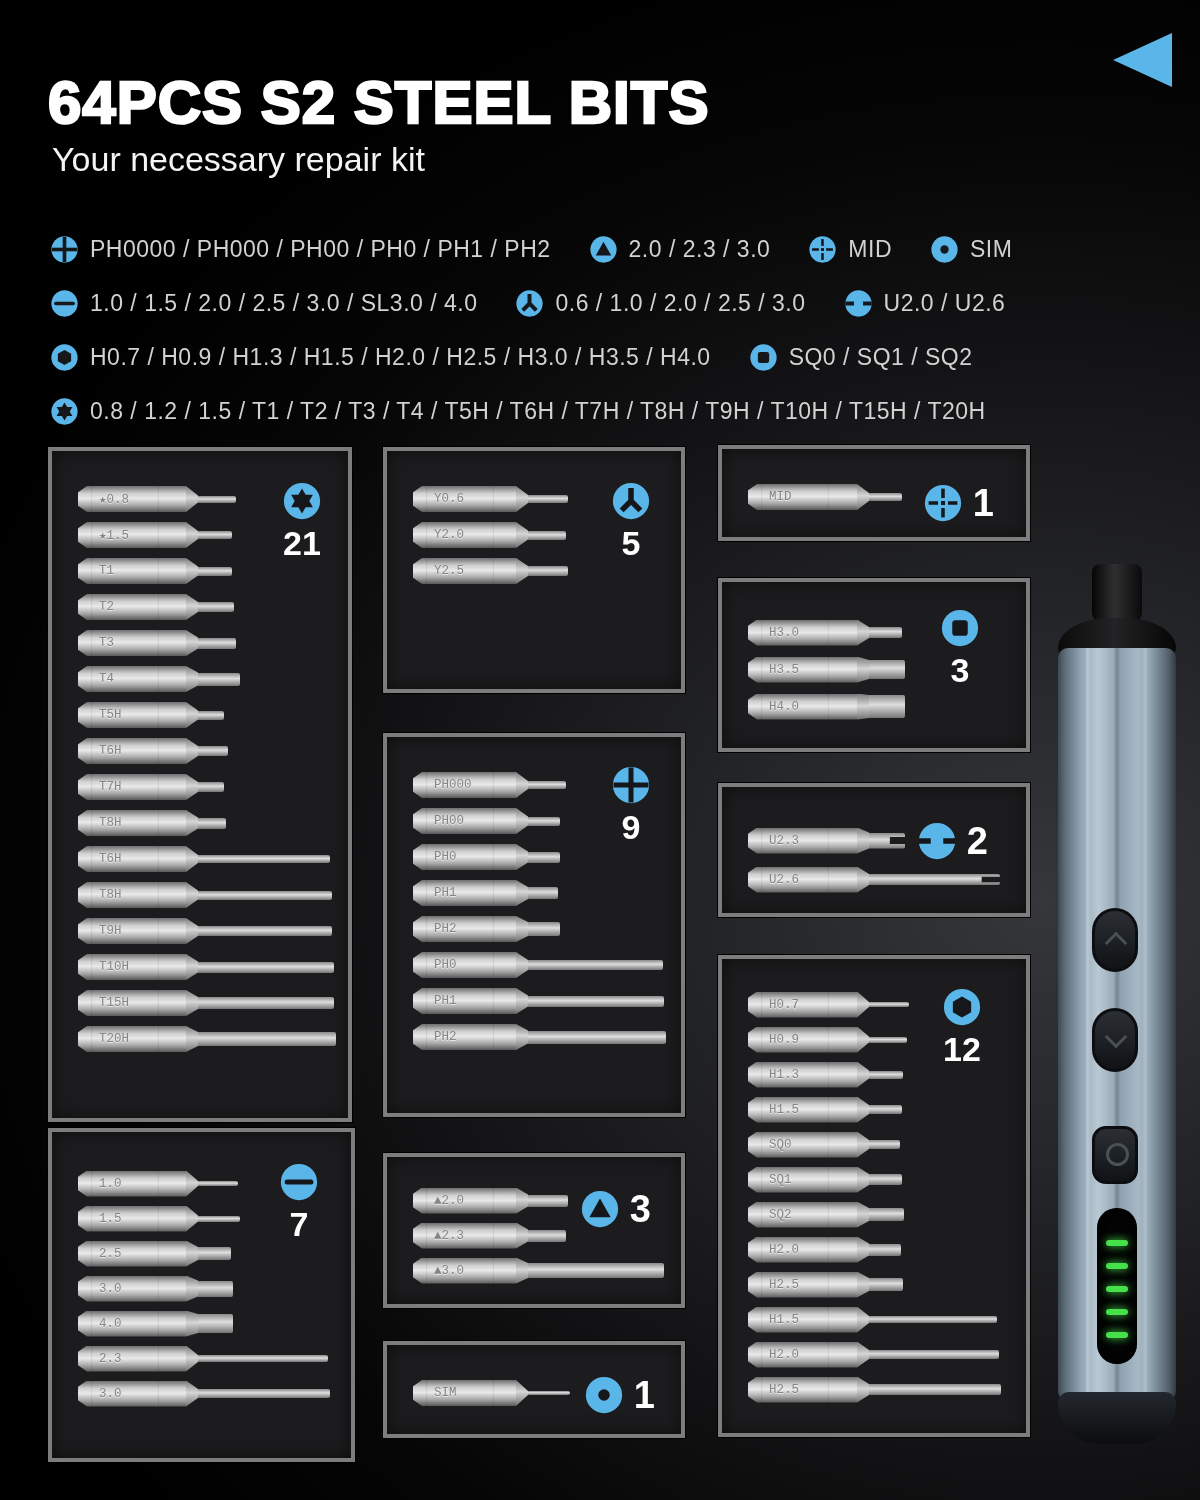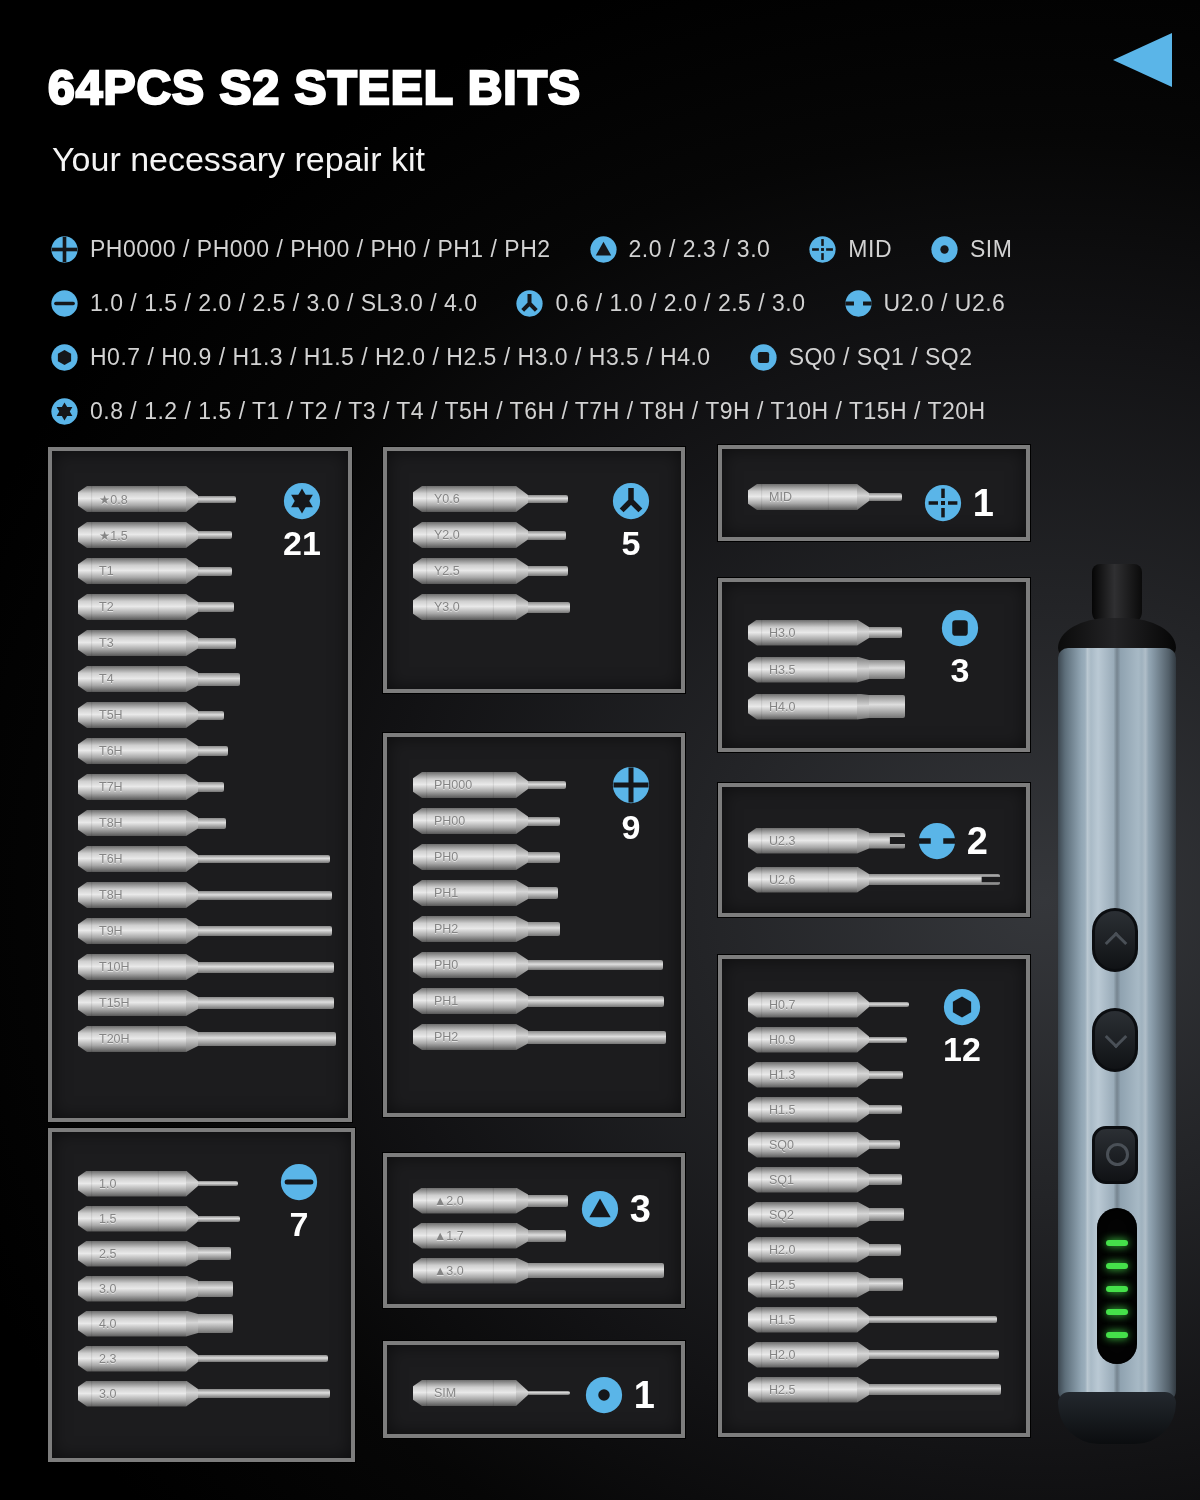--- a/index.html
+++ b/index.html
@@ -1,40 +1,40 @@
 <!DOCTYPE html>
 <html><head>
 <meta charset="utf-8">
 <style>
   html,body{margin:0;padding:0;background:#000;}
   .page{position:relative;width:1200px;height:1500px;overflow:hidden;
     font-family:"Liberation Sans","DejaVu Sans",sans-serif;
     background:radial-gradient(1150px 980px at 87% 60%, #35373b 0%, #232427 30%, #121214 58%, #060606 78%, #000 100%);}
   
-  .title{position:absolute;left:48px;top:28px;font-size:48px;font-weight:900;color:#fff;
+  .title{position:absolute;left:48px;top:28px;font-size:60px;font-weight:900;color:#fff;
     letter-spacing:1px;-webkit-text-stroke:2.5px #fff;white-space:nowrap;}
   .subtitle{position:absolute;left:52px;top:140px;font-size:34px;font-weight:400;color:#f4f4f4;}
   .corner-tri{position:absolute;right:28px;top:33px;width:0;height:0;
     border-top:27px solid transparent;border-bottom:27px solid transparent;}
   
   .specs{position:absolute;left:50px;top:222px;width:1060px;}
   .spec-row{display:flex;align-items:center;height:54px;gap:38px;}
   .spec-group{display:flex;align-items:center;gap:11px;}
   .spec-text{font-size:23px;color:#d2d2d2;letter-spacing:.5px;white-space:nowrap;}
   
   .panel{position:absolute;background:#1c1c1e;border:4px solid #7d7d7d;box-sizing:border-box;
     box-shadow:0 0 0 1px #000, inset 0 0 18px rgba(0,0,0,.55);}
   .bits{display:flex;flex-direction:column;padding:30px 0 0 26px;}
   .bit{display:flex;align-items:center;height:36px;}
   .shank{position:relative;width:104px;height:26px;flex:0 0 auto;display:flex;align-items:center;
     background:linear-gradient(180deg,#6e6e6e 0%,#cfcfcf 28%,#e9e9e9 48%,#aaaaaa 74%,#585858 100%);
     clip-path:polygon(9px 0,100% 0,100% 100%,9px 100%,0 76%,0 24%);}
   .bit-label{display:inline-block;margin-left:13px;padding:15px 8px;min-width:52px;font-size:12.5px;color:#858585;
     border-radius:9px;text-shadow:0 1px 0 rgba(255,255,255,.55);
-    box-shadow:inset 0 1px 2px rgba(0,0,0,.28), 0 1px 0 rgba(255,255,255,.45);white-space:nowrap;}
+    box-shadow:inset 0 1px 2px rgba(0,0,0,.28), 0 1px 0 rgba(255,255,255,.45);white-space:nowrap;font-family:Liberation Mono, monospace;}
   .neck{width:12px;height:26px;flex:0 0 auto;
     background:linear-gradient(180deg,#7c7c7c,#d6d6d6 45%,#6f6f6f);}
   .tip{flex:0 0 auto;border-radius:0 2px 2px 0;
     background:linear-gradient(180deg,#8a8a8a,#dedede 42%,#757575);}
   
   .p-torx   {left:48px; top:447px; width:304px;height:675px;}
   .p-y      {left:383px;top:447px; width:302px;height:246px;}
   .p-ph     {left:383px;top:733px; width:302px;height:384px;}
   .p-slotted{left:48px; top:1128px;width:307px;height:334px;}
   .p-tri    {left:383px;top:1153px;width:302px;height:155px;}
@@ -342,27 +342,20 @@
             <div class="neck" style="clip-path:polygon(0 0,100% 32.7%,100% 67.3%,0 100%)"></div>
             <div class="tip" style="width:38px;height:9px;"></div>
           </div>
           <div class="bit">
             <div class="shank">
               <span class="bit-label">Y2.5</span>
             </div>
             <div class="neck" style="clip-path:polygon(0 0,100% 30.8%,100% 69.2%,0 100%)"></div>
             <div class="tip" style="width:40px;height:10px;"></div>
           </div>
-          <div class="bit">
-            <div class="shank">
-              <span class="bit-label">Y3.0</span>
-            </div>
-            <div class="neck" style="clip-path:polygon(0 0,100% 28.8%,100% 71.2%,0 100%)"></div>
-            <div class="tip" style="width:42px;height:11px;"></div>
-          </div>
         </div>
       </div>
       <div class="panel p-ph">
         <div class="badge">
           <svg width="40" height="40" viewBox="0 0 32 32">
             <circle cx="16" cy="16" r="14.5" fill="#5ab5e8"></circle>
             <rect x="14" y="2" width="4" height="28" fill="#15171a"></rect>
             <rect x="2" y="14" width="28" height="4" fill="#15171a"></rect>
           </svg>
           <div class="count">9</div>
@@ -497,21 +490,21 @@
         <div class="bits">
           <div class="bit">
             <div class="shank">
               <span class="bit-label">▲2.0</span>
             </div>
             <div class="neck" style="clip-path:polygon(0 0,100% 26.9%,100% 73.1%,0 100%)"></div>
             <div class="tip" style="width:40px;height:12px;"></div>
           </div>
           <div class="bit">
             <div class="shank">
-              <span class="bit-label">▲1.7</span>
+              <span class="bit-label">▲2.3</span>
             </div>
             <div class="neck" style="clip-path:polygon(0 0,100% 26.9%,100% 73.1%,0 100%)"></div>
             <div class="tip" style="width:38px;height:12px;"></div>
           </div>
           <div class="bit">
             <div class="shank">
               <span class="bit-label">▲3.0</span>
             </div>
             <div class="neck" style="clip-path:polygon(0 0,100% 21.2%,100% 78.8%,0 100%)"></div>
             <div class="tip" style="width:136px;height:15px;"></div>

